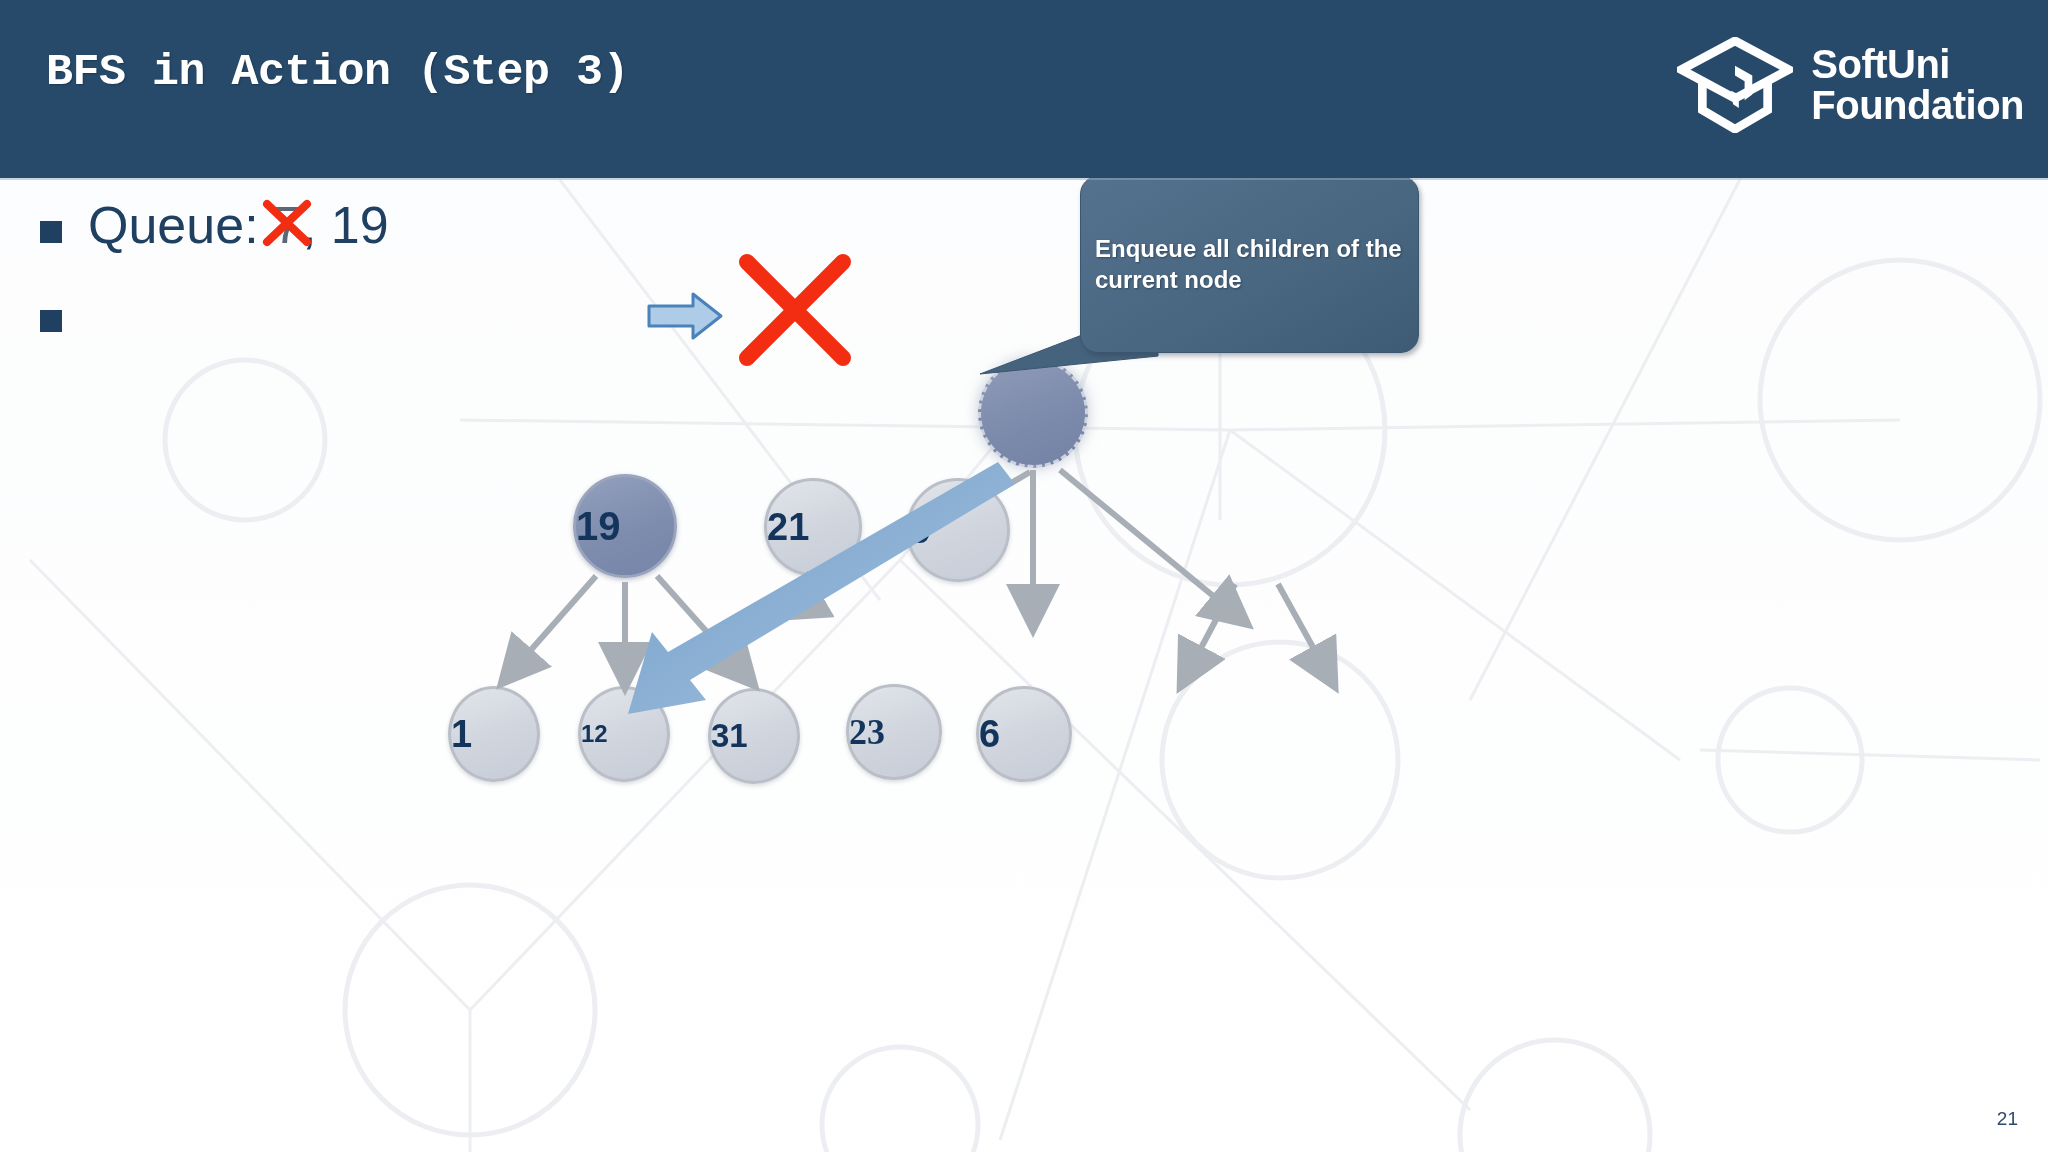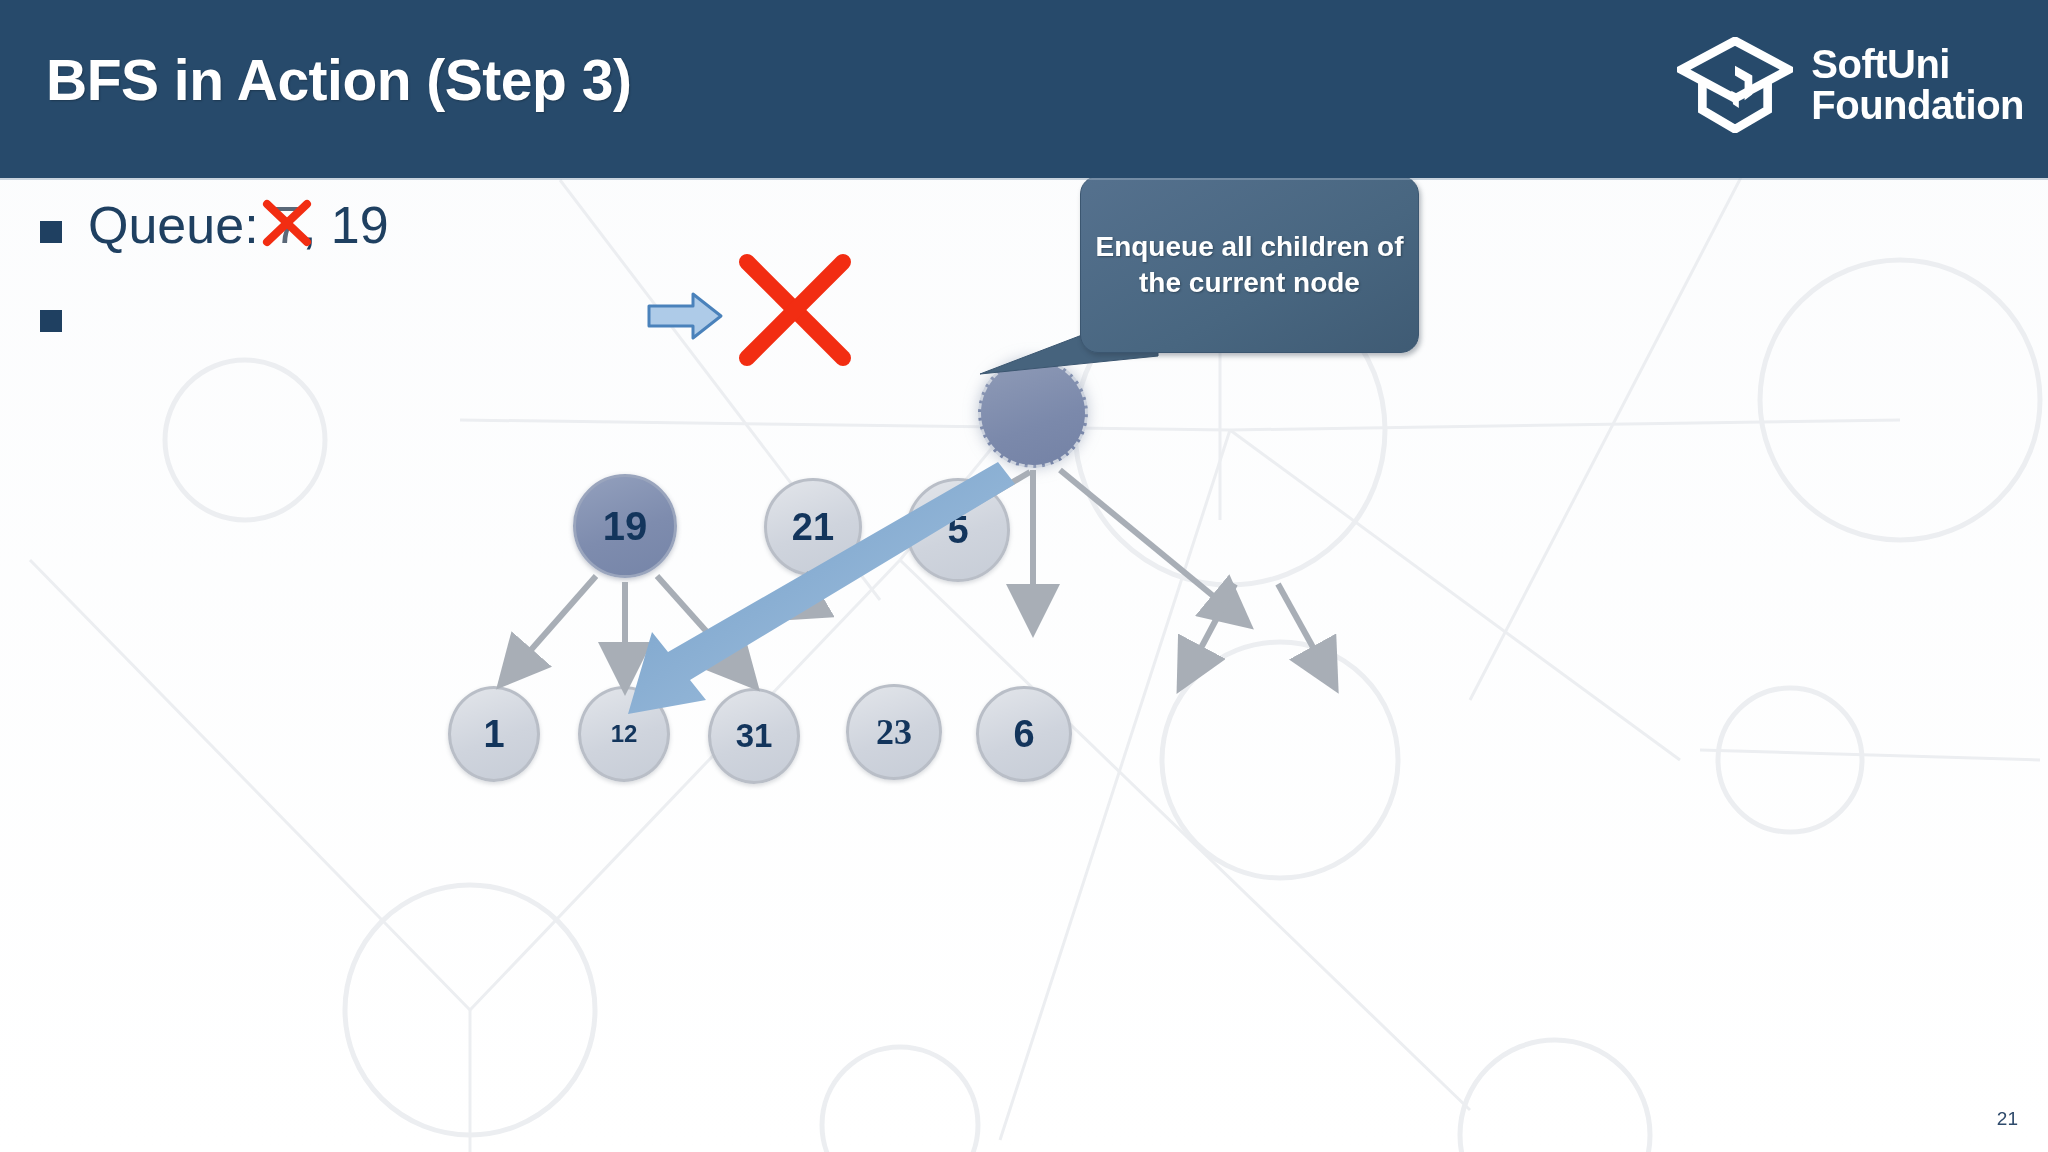--- a/index.html
+++ b/index.html
@@ -17,23 +17,24 @@
 
   
   #header{
     position:absolute;left:0;top:0;width:2048px;height:178px;
     background:#274a6b;
     box-shadow:0 2px 0 rgba(150,170,190,.5);
     z-index:20;
   }
   #slide-title{
     position:absolute;left:46px;top:47px;
-    color:#ffffff;font-size:57px;font-weight:bold;letter-spacing:-.5px;
+    color:#ffffff;font-size:45px;font-weight:bold;letter-spacing:-.5px;
     white-space:nowrap;
     text-shadow:1px 1px 2px rgba(0,0,0,.25);
+    font-family:Liberation Mono, monospace;
   }
   #logo{
     position:absolute;right:24px;top:30px;height:110px;
     display:flex;align-items:center;gap:18px;
   }
   #logo-mark{width:116px;height:96px;flex:0 0 auto;}
   #logo-text{
     color:#ffffff;font-weight:bold;line-height:1.02;font-size:40px;
     letter-spacing:-.5px;
   }
@@ -57,21 +58,21 @@
   .struck .xmark{
     position:absolute;left:-12px;top:4px;width:52px;height:48px;
     pointer-events:none;
   }
 
   
   #tree{position:absolute;left:0;top:0;width:2048px;height:1152px;z-index:10;}
 
   .node{
     position:absolute;border-radius:50%;
-    display:flex;align-items:center;justify-content:center;
+    display:flex;align-items:center;
     font-weight:bold;color:#13355c;
     box-sizing:border-box;
   }
   .node.plain{
     background:linear-gradient(160deg,#e2e5ea 0%,#cfd4dd 55%,#c7cdd7 100%);
     border:3px solid #b9bec7;
     box-shadow:0 2px 4px rgba(80,90,105,.22);
   }
   .node.active{
     background:linear-gradient(160deg,#93a0bd 0%,#7e8cae 55%,#7685a8 100%);
@@ -105,22 +106,22 @@
   #callout{
     position:absolute;left:1080px;top:176px;width:337px;height:175px;
     background:linear-gradient(150deg,#55718e 0%,#486680 60%,#3f5b74 100%);
     border-radius:18px;
     border:1px solid #3b5670;
     box-shadow:2px 3px 5px rgba(40,55,70,.35);
     z-index:18;
     display:flex;align-items:center;justify-content:center;
   }
   #callout-text{
-    color:#ffffff;font-size:28px;font-weight:bold;line-height:1.28;
-    text-align:center;text-shadow:1px 1px 2px rgba(30,45,60,.55);
+    color:#ffffff;font-size:24px;font-weight:bold;line-height:1.28;
+    text-align:left;text-shadow:1px 1px 2px rgba(30,45,60,.55);
     padding:0 14px;
   }
   #callout-tail{
     position:absolute;left:980px;top:300px;width:180px;height:76px;z-index:17;
   }
 
   
   #slide-number{
     position:absolute;right:30px;bottom:22px;
     color:#2e4a6b;font-size:19px;z-index:20;

